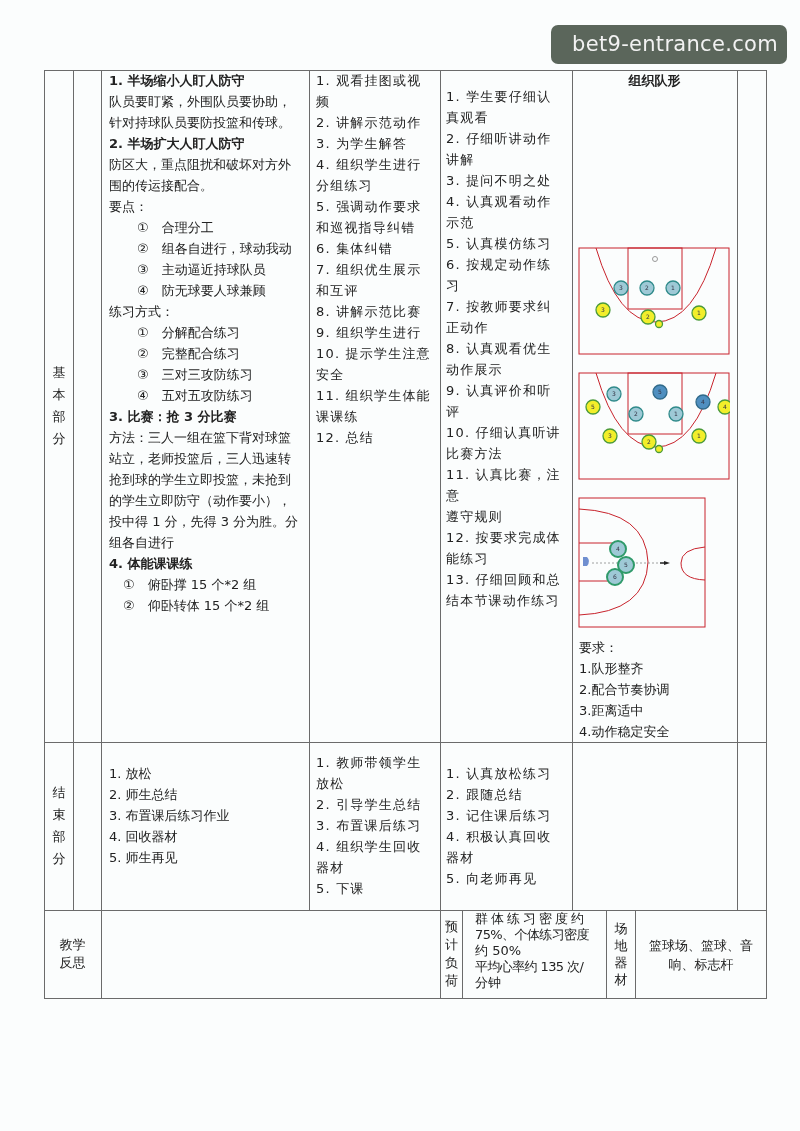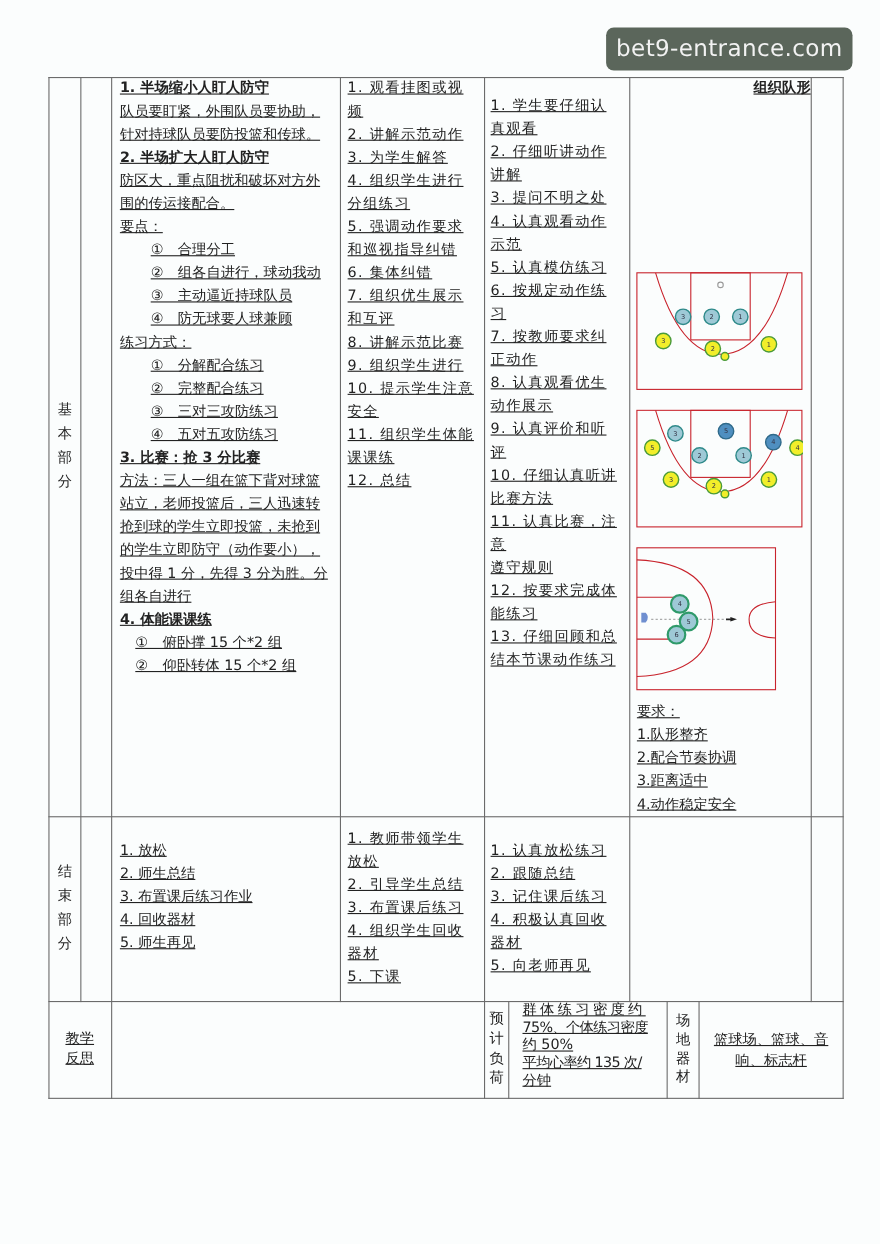--- a/index.html
+++ b/index.html
@@ -1,26 +1,26 @@
 <!DOCTYPE html>
 <html><head>
 <meta charset="utf-8">
 <style>
   html,body{margin:0;padding:0;background:#fbfdfd;}
   body{width:800px;height:1131px;position:relative;overflow:hidden;font-family:"DejaVu Sans","Liberation Sans",sans-serif;color:#222;}
   .abs{position:absolute;}
   .vl{position:absolute;width:1px;background:#6b6b6b;}
   .hl{position:absolute;height:1px;background:#6b6b6b;}
-  .cell{position:absolute;font-size:13px;line-height:21px;box-sizing:border-box;text-decoration:underline;}
+  .cell{position:absolute;font-size:13px;line-height:21px;box-sizing:border-box;}
   .cell p{margin:0;}
   .b{font-weight:bold;}
   .ind{padding-left:28px;}
   .ind2{padding-left:14px;}
   .vtxt{position:absolute;text-align:center;font-size:13px;line-height:22px;width:24px;}
-  .watermark{position:absolute;left:551px;top:25px;width:224px;height:39px;background:#5b665b;border-radius:7px;color:#f2f2f2;font-size:21px;line-height:39px;text-align:center;letter-spacing:0.3px;}
+  .watermark{position:absolute;left:551px;top:25px;width:224px;height:39px;background:#5b665b;border-radius:7px;color:#f2f2f2;font-size:21px;line-height:39px;text-align:center;letter-spacing:0.3px;padding-left:12px;}
   svg{display:block;}
 </style>
 </head>
 <body>
 
 <div class="hl" style="left:44px;top:70px;width:723px;"></div>
 <div class="hl" style="left:44px;top:742px;width:723px;"></div>
 <div class="hl" style="left:44px;top:910px;width:723px;"></div>
 <div class="hl" style="left:44px;top:998px;width:723px;"></div>
 
@@ -115,21 +115,21 @@
   <p>10. 仔细认真听讲</p>
   <p>比赛方法</p>
   <p>11. 认真比赛，注意</p>
   <p>遵守规则</p>
   <p>12. 按要求完成体</p>
   <p>能练习</p>
   <p>13. 仔细回顾和总</p>
   <p>结本节课动作练习</p>
 </div>
 
-<div class="cell b" style="left:572px;top:70px;width:165px;text-align:right;">组织队形</div>
+<div class="cell b" style="left:572px;top:70px;width:165px;text-align:center;">组织队形</div>
 
 <div class="abs" style="left:578px;top:247px;">
   <svg width="152" height="108" viewBox="0 0 152 108">
     <rect x="1" y="1" width="150" height="106" fill="none" stroke="#c8232c" stroke-width="1"></rect>
     <rect x="50" y="1" width="54" height="61" fill="none" stroke="#c8232c" stroke-width="1"></rect>
     <path d="M18 1 Q40 75 78 75 Q116 75 138 1" fill="none" stroke="#c8232c" stroke-width="1"></path>
     <circle cx="77" cy="12" r="2.5" fill="none" stroke="#999"></circle>
     <g stroke="#2f8a8a" stroke-width="1.3" fill="#9ec9d6">
       <circle cx="43" cy="41" r="7"></circle>
         <circle cx="69" cy="41" r="7"></circle>

